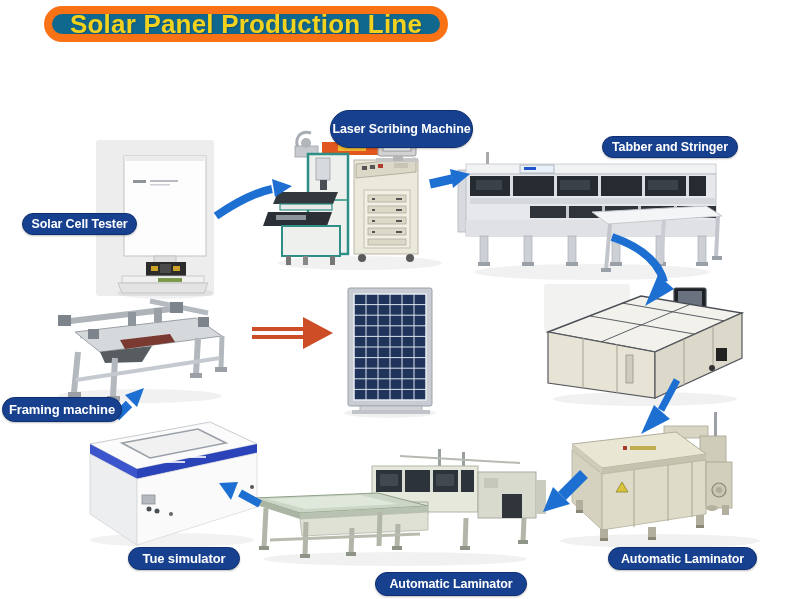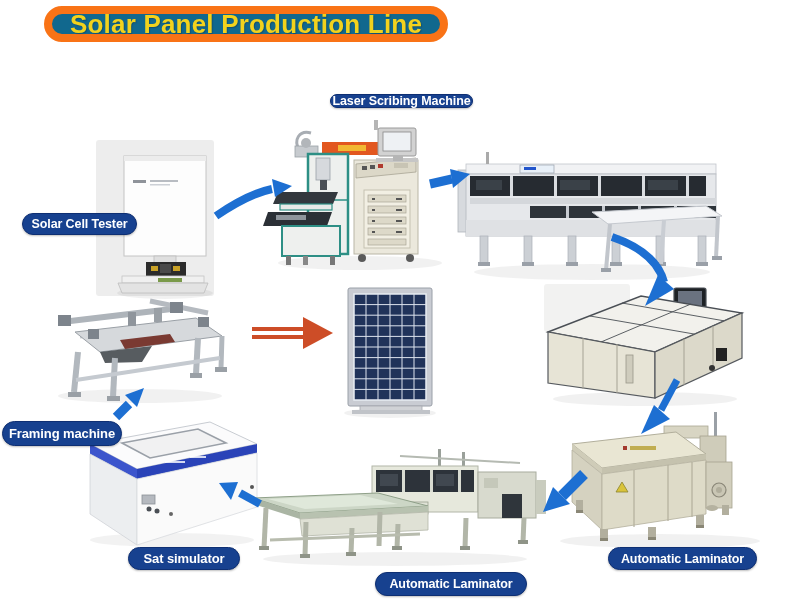--- a/index.html
+++ b/index.html
@@ -16,24 +16,24 @@
     text-shadow:1px 1px 1px rgba(20,40,60,0.35);
     box-sizing:border-box;white-space:nowrap;
   }
   .pill{
     position:absolute;background:#17418f;border:1px solid #0e2f73;border-radius:999px;
     color:#ffffff;font-size:12.5px;font-weight:bold;letter-spacing:-0.1px;
     display:flex;align-items:center;justify-content:center;
     box-sizing:border-box;white-space:nowrap;
     box-shadow:0 1px 2px rgba(0,0,0,0.25);
   }
-  #pill-laser{left:330px;top:94px;width:143px;height:14px;}
+  #pill-laser{left:330px;top:110px;width:143px;height:38px;}
   #pill-tabber{left:602px;top:136px;width:136px;height:22px;}
   #pill-tester{left:22px;top:213px;width:115px;height:22px;}
-  #pill-framing{left:2px;top:397px;width:120px;height:25px;font-size:13px;margin-top:24px;}
+  #pill-framing{left:2px;top:397px;width:120px;height:25px;font-size:13px;}
   #pill-el{left:685px;top:390px;width:105px;height:23px;font-size:13.5px;}
   #pill-lam-right{left:608px;top:547px;width:149px;height:23px;}
   #pill-lam-center{left:375px;top:572px;width:152px;height:24px;}
   #pill-sun{left:128px;top:547px;width:112px;height:23px;font-size:13px;}
 </style>
 </head>
 <body>
 
 <div class="stage">
 
@@ -375,18 +375,19 @@
       <path d="M252,329 L304,329" fill="none" stroke-width="4" stroke="#cd4d27"></path>
       <path d="M252,337 L304,337" fill="none" stroke-width="4" stroke="#cd4d27"></path>
       <polygon points="303,317 303,349 333,333" fill="#cd4d27"></polygon>
     </g>
   </g>
 </svg>
 
   <div class="banner">Solar Panel Production Line</div>
 
   <div class="pill" id="pill-laser">Laser Scribing Machine</div>
+  <div class="pill" id="pill-tabber">Tabber and Stringer</div>
   <div class="pill" id="pill-tester">Solar Cell Tester</div>
   <div class="pill" id="pill-framing">Framing machine</div>
   <div class="pill" id="pill-lam-right">Automatic Laminator</div>
   <div class="pill" id="pill-lam-center">Automatic Laminator</div>
-  <div class="pill" id="pill-sun">Sat simulator</div>
+  <div class="pill" id="pill-sun">Tue simulator</div>
 </div>
 
 </body></html>

